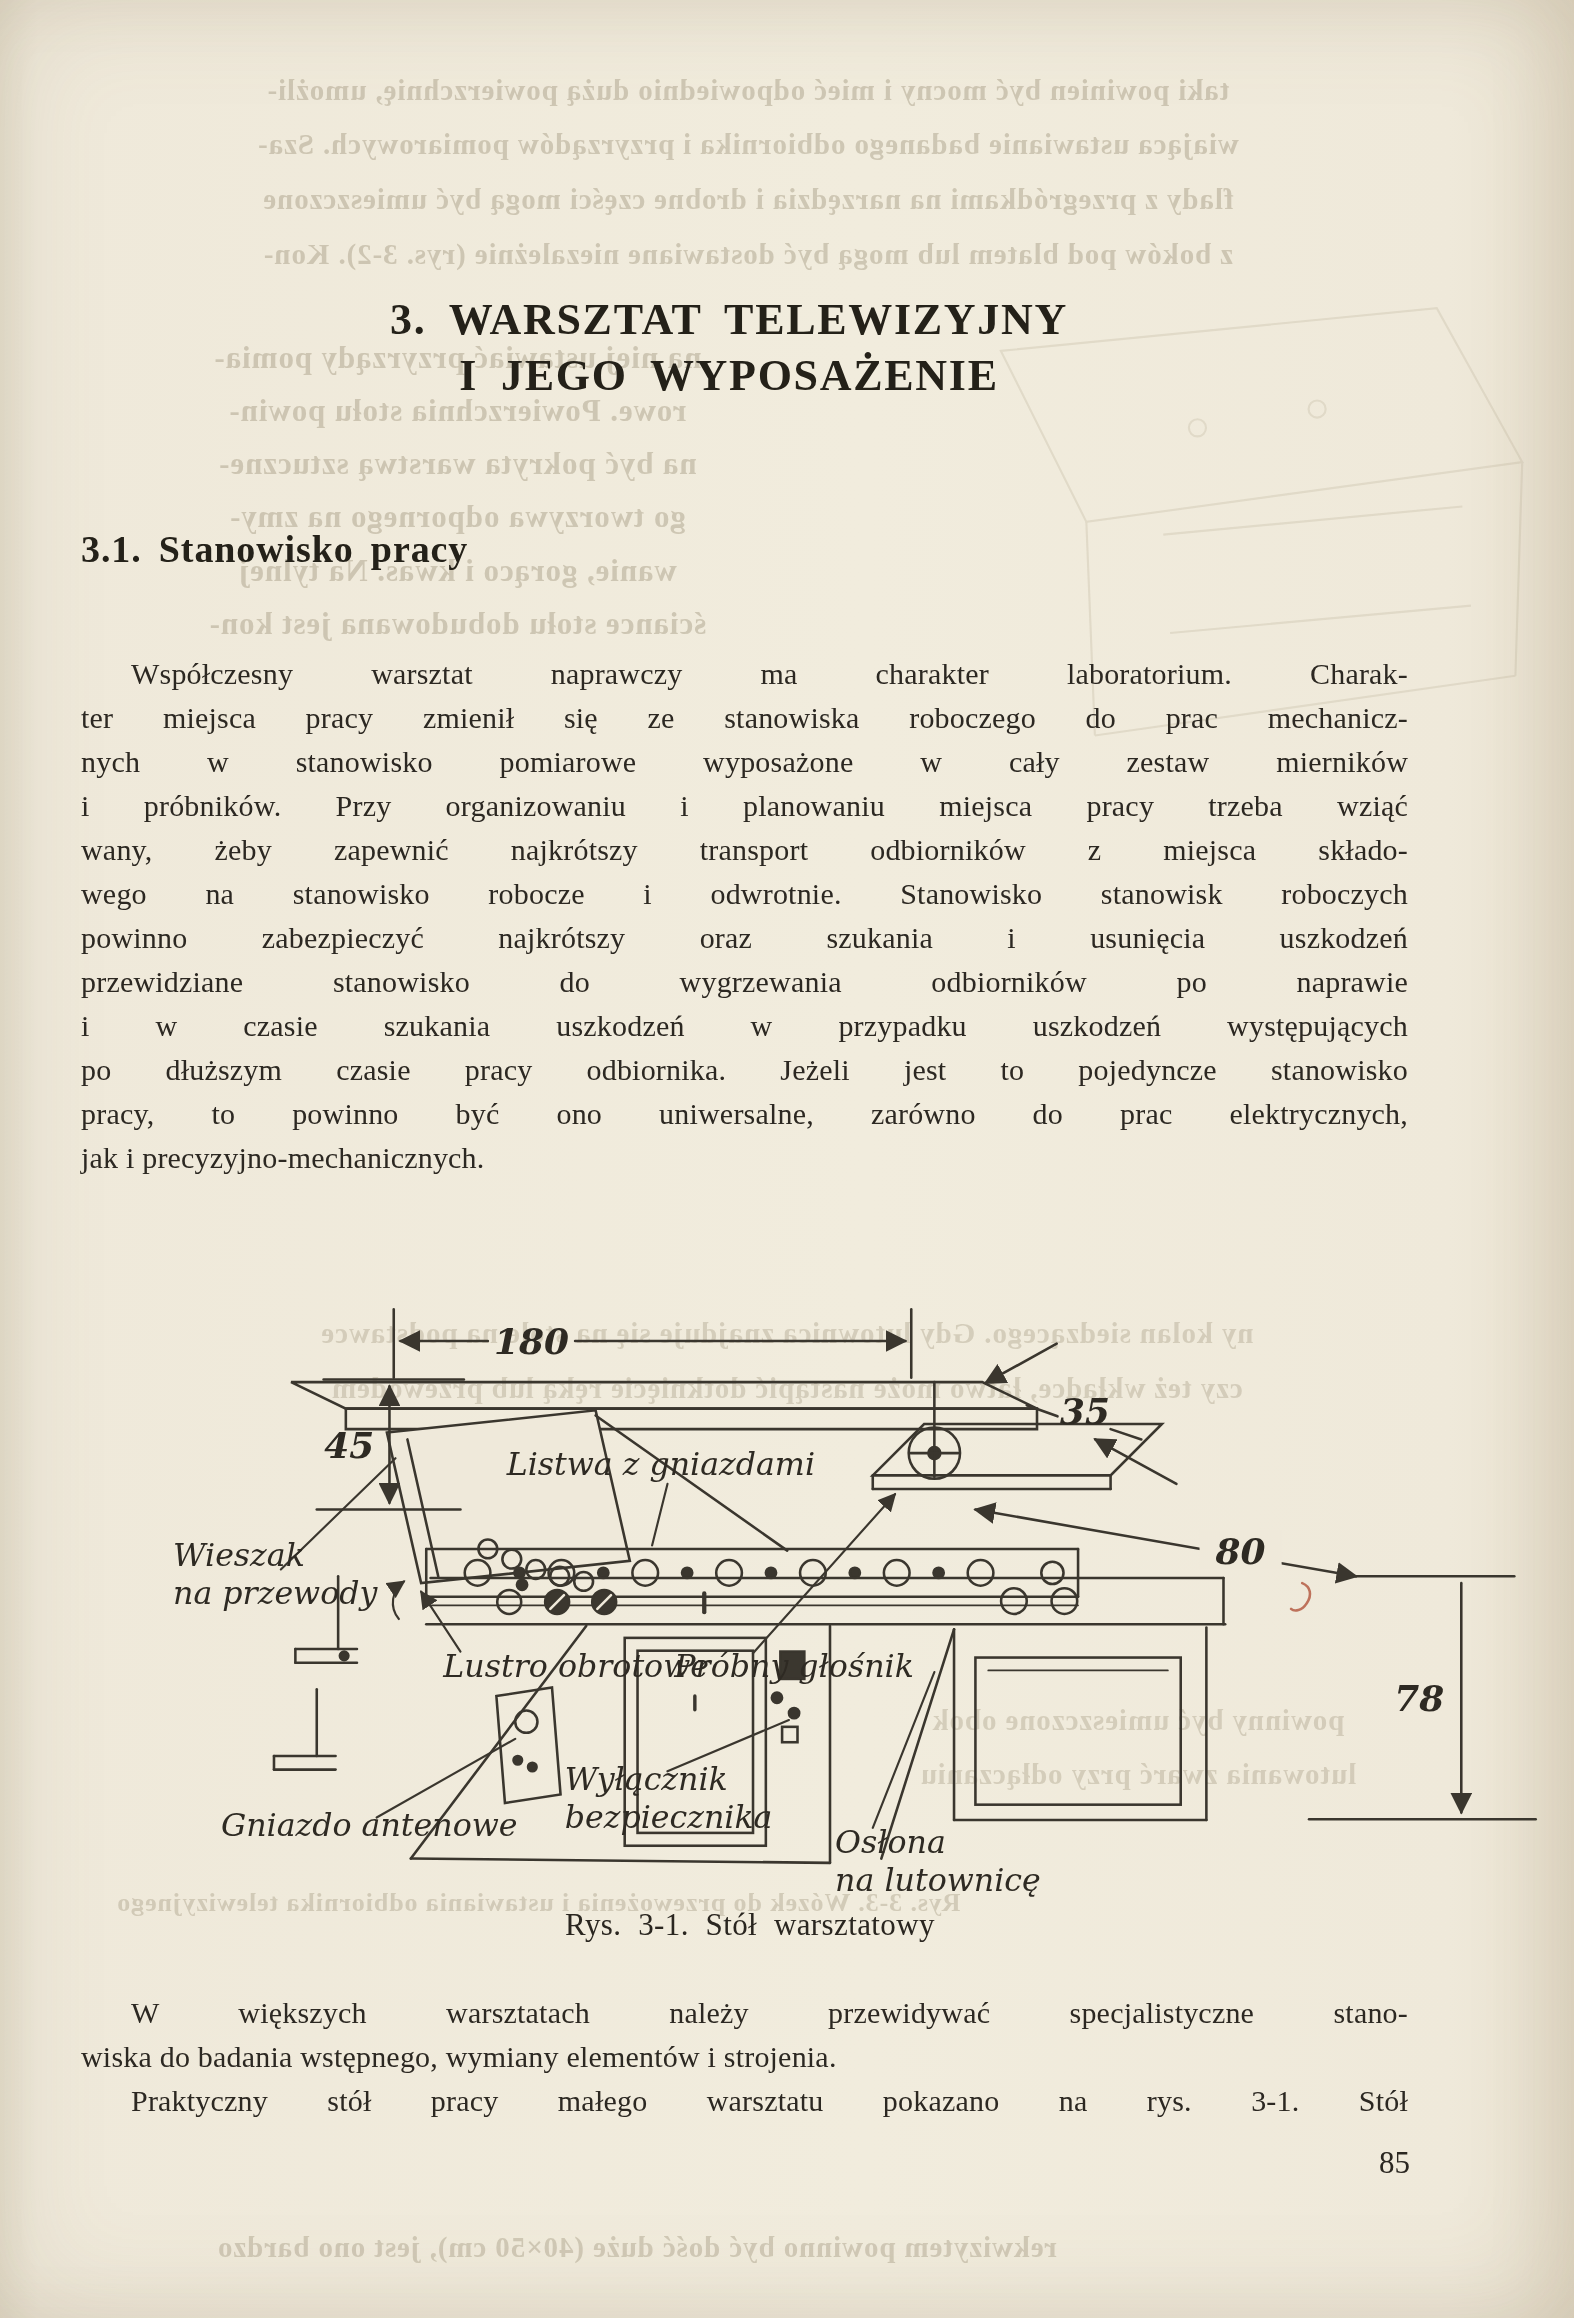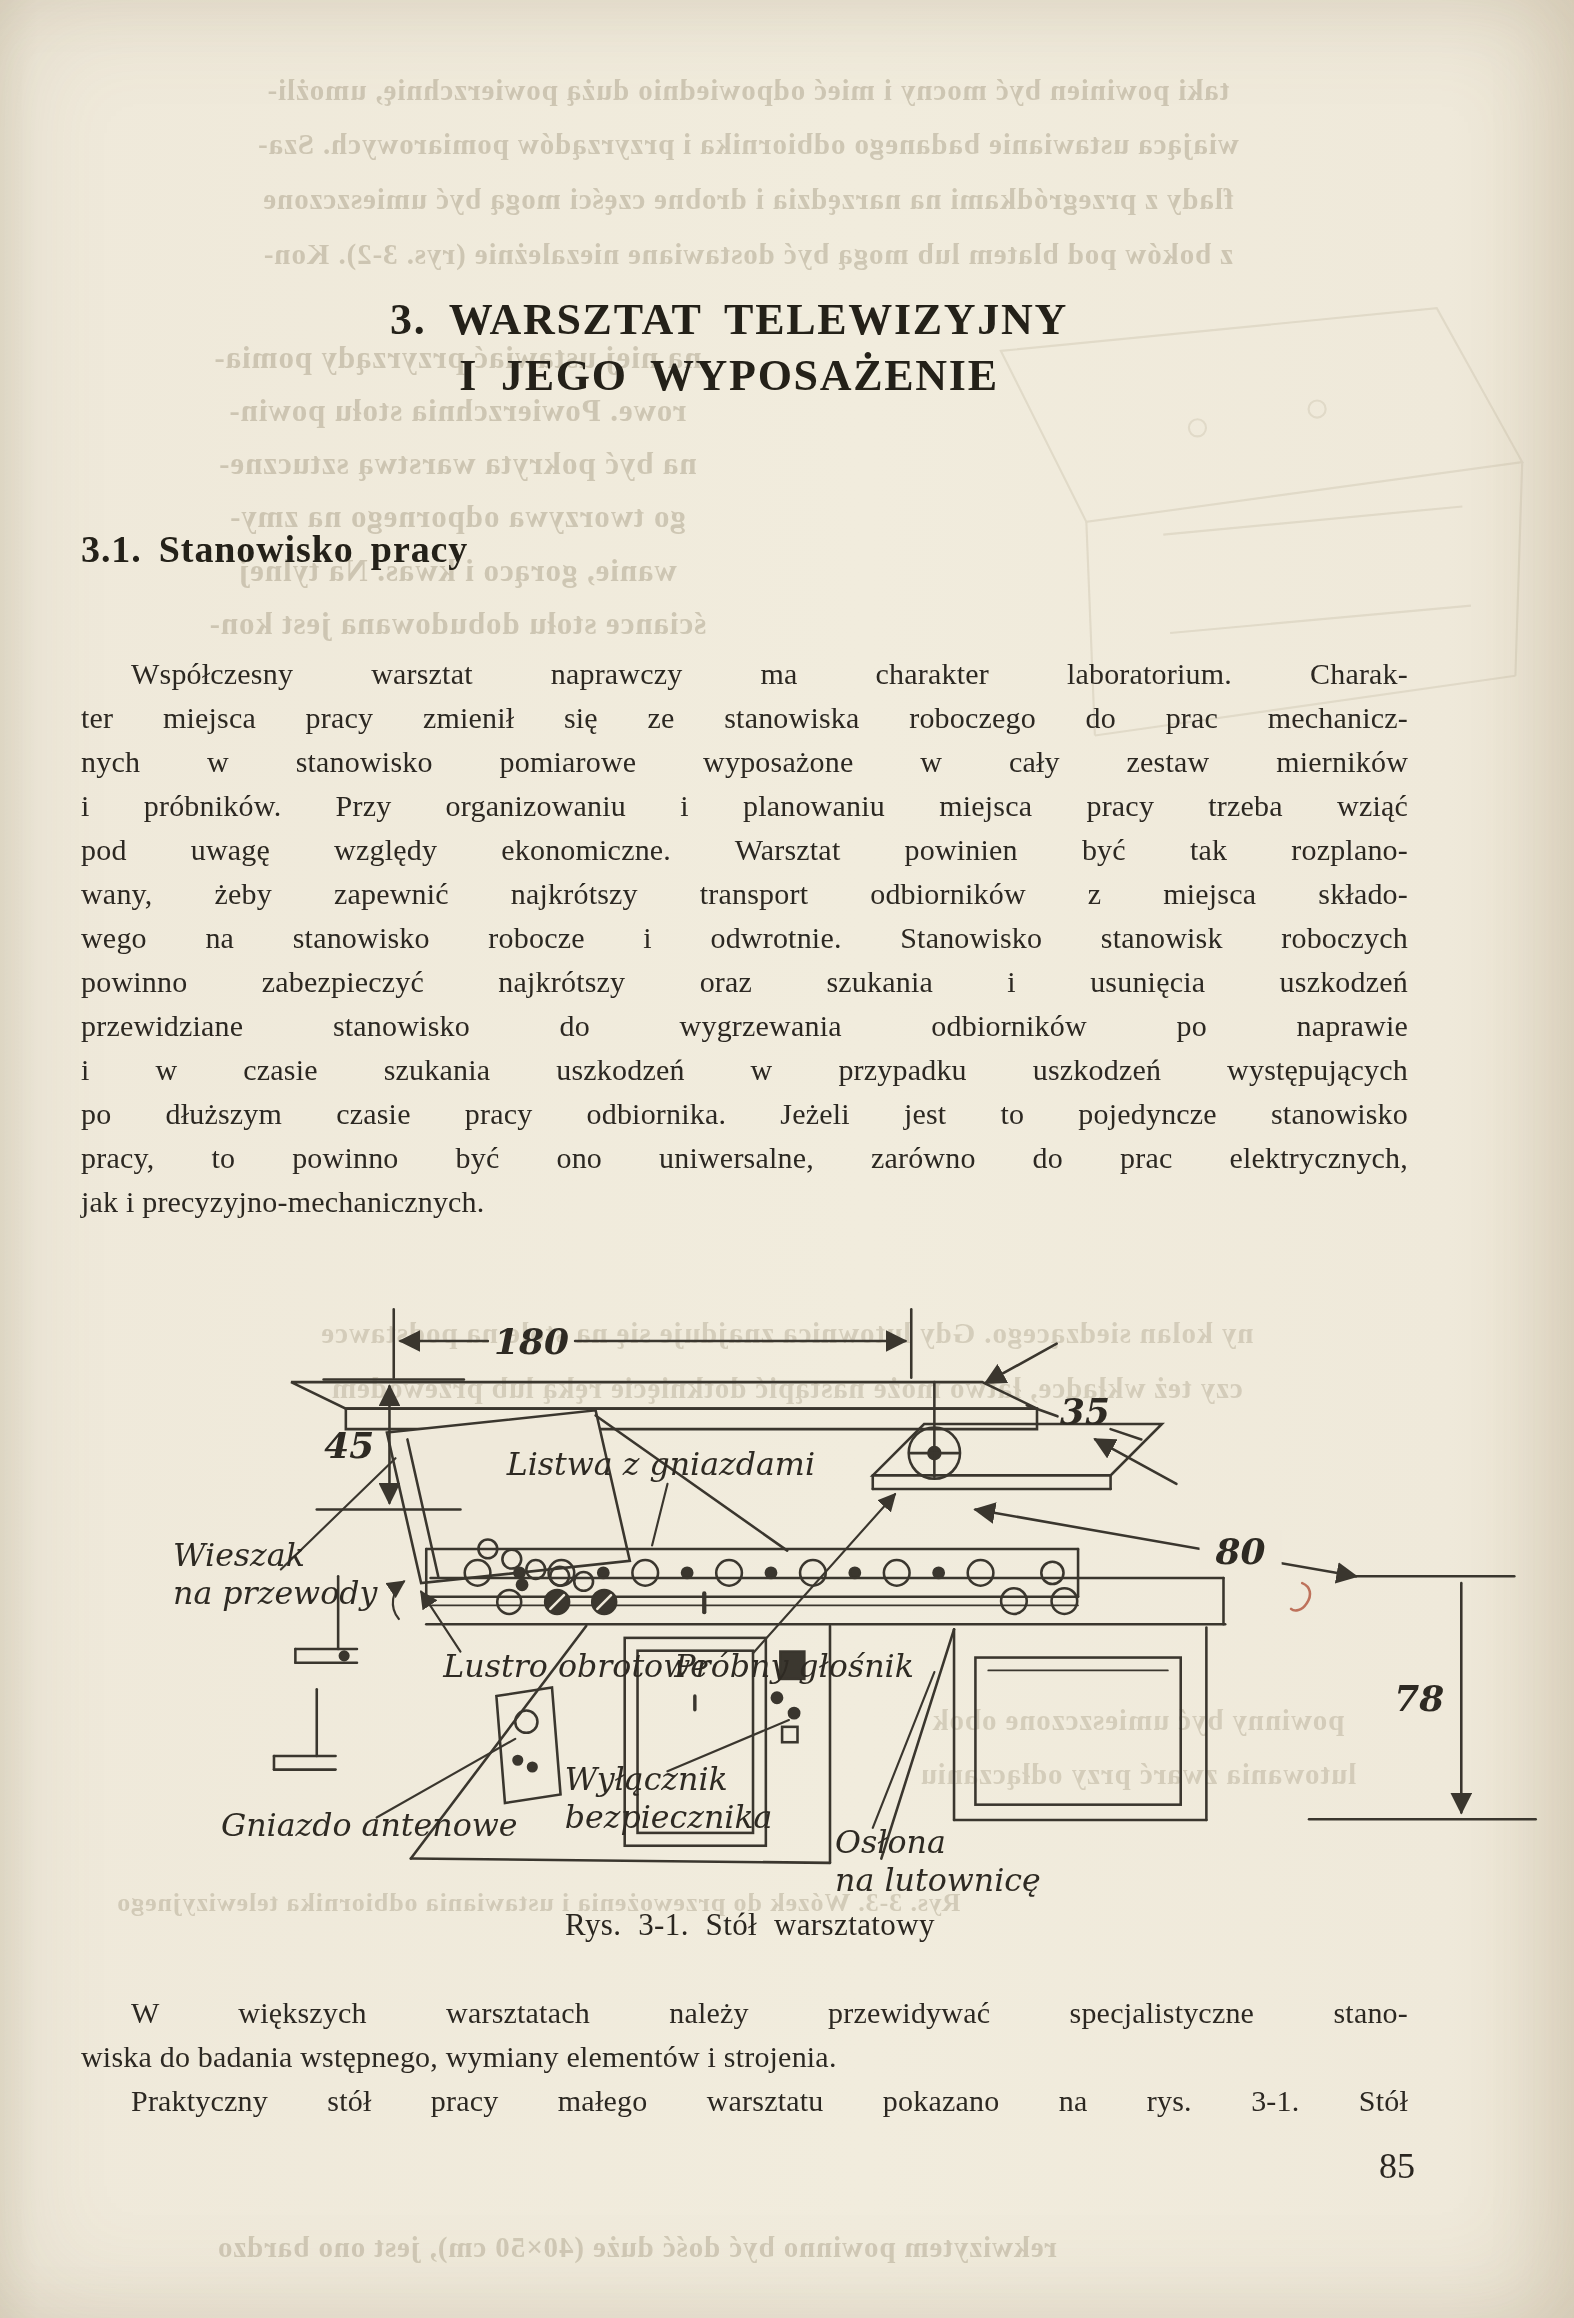--- a/index.html
+++ b/index.html
@@ -17,21 +17,21 @@
     letter-spacing:0.9px;word-spacing:6.8px;color:#242119;z-index:3;}
   .para{position:absolute;left:81px;width:1327px;z-index:3;}
   .p1{top:652px;}
   .p2{top:1991px;font-family:Liberation Serif, serif;}
   .bl{font-size:30px;line-height:44px;white-space:normal;
     text-align:justify;text-align-last:justify;letter-spacing:0.2px;}
   .bl.end{text-align-last:left;}
   .bl.ind{text-indent:50px;}
   .caption{position:absolute;left:87px;top:1907px;width:1326px;text-align:center;
     font-size:31px;word-spacing:8.6px;letter-spacing:0.4px;z-index:4;color:#2a2620;}
-  .pageno{position:absolute;left:1379px;top:2145px;font-size:36px;z-index:3;color:#2a2620;}
+  .pageno{position:absolute;left:1379px;top:2145px;font-size:31px;z-index:3;color:#2a2620;}
   
   .figsvg{position:absolute;left:120px;top:1294px;z-index:3;}
   .figsvg text{fill:#2e2a23;}
   .flabel{font-family:"DejaVu Serif",serif;font-style:italic;font-size:37px;}
   .fdim{font-family:"DejaVu Serif",serif;font-style:italic;font-weight:bold;font-size:42px;}
   
   .ghost{position:absolute;transform:scaleX(-1);color:#8d8166;opacity:.34;
     font-weight:bold;filter:blur(0.6px);text-align:center;letter-spacing:0.9px;z-index:1;
     font-family:"Liberation Serif",serif;}
   .gA{left:81px;width:1334px;font-size:29px;}
@@ -86,21 +86,20 @@
     <div>I JEGO WYPOSAŻENIE</div>
   </div>
 
   <div class="heading">3.1. Stanowisko pracy</div>
 
   <div class="para p1">
     <div class="bl ind">Współczesny warsztat naprawczy ma charakter laboratorium. Charak-</div>
     <div class="bl">ter miejsca pracy zmienił się ze stanowiska roboczego do prac mechanicz-</div>
     <div class="bl">nych w stanowisko pomiarowe wyposażone w cały zestaw mierników</div>
     <div class="bl">i próbników. Przy organizowaniu i planowaniu miejsca pracy trzeba wziąć</div>
-    <div class="bl">pod uwagę względy ekonomiczne. Warsztat powinien być tak rozplano-</div>
     <div class="bl">wany, żeby zapewnić najkrótszy transport odbiorników z miejsca składo-</div>
     <div class="bl">wego na stanowisko robocze i odwrotnie. Stanowisko stanowisk roboczych</div>
     <div class="bl">powinno zabezpieczyć najkrótszy oraz szukania i usunięcia uszkodzeń</div>
     <div class="bl">przewidziane stanowisko do wygrzewania odbiorników po naprawie</div>
     <div class="bl">i w czasie szukania uszkodzeń w przypadku uszkodzeń występujących</div>
     <div class="bl">po dłuższym czasie pracy odbiornika. Jeżeli jest to pojedyncze stanowisko</div>
     <div class="bl">pracy, to powinno być ono uniwersalne, zarówno do prac elektrycznych,</div>
     <div class="bl end">jak i precyzyjno-mechanicznych.</div>
   </div>
 

